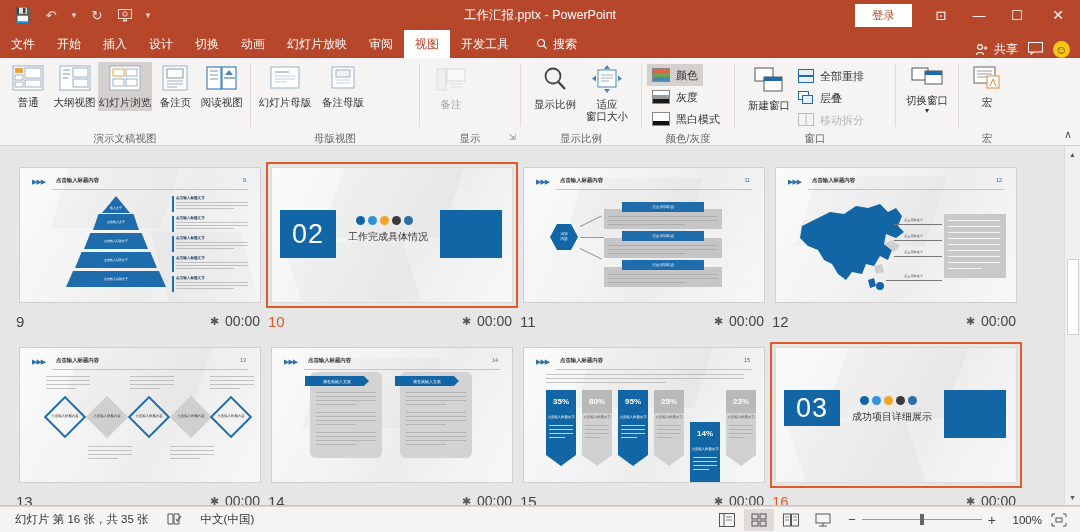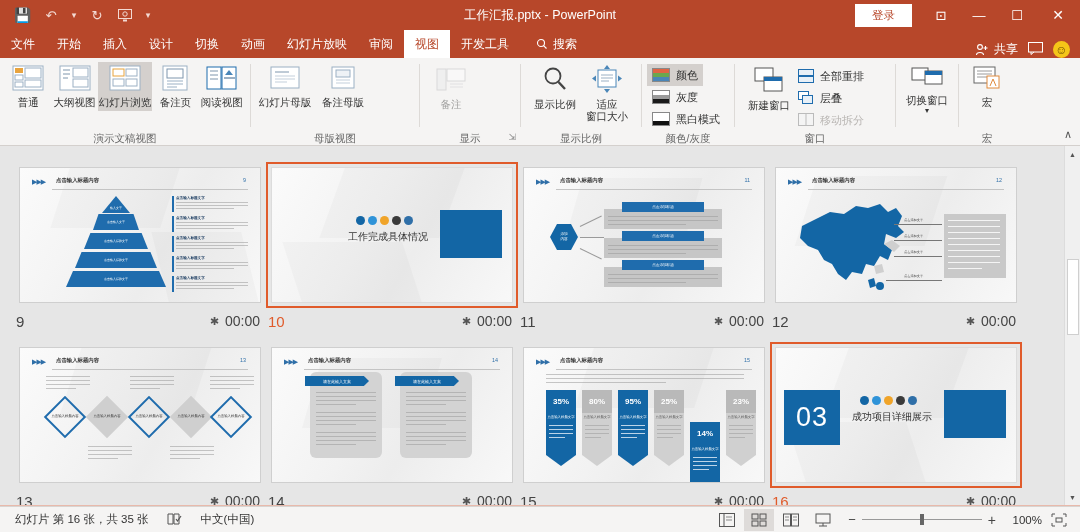--- a/index.html
+++ b/index.html
@@ -632,20 +632,21 @@
             </span>
           </div>
         </div>
 
         <div class="scell">
           <div class="thumbwrap sel">
             <div class="thumb">
               <div class="sl-bg"></div>
               <div class="poly" style="top:0;left:60px;width:120px;height:70px;transform:skewX(-20deg);"></div>
               <div class="poly" style="bottom:0;left:20px;width:120px;height:60px;transform:skewX(18deg);"></div>
+              <div class="sec-num" style="left:8px;top:42px;width:56px;height:48px;">02</div>
               <div class="sec-right" style="right:10px;top:42px;width:62px;height:48px;"></div>
               <div class="sec-icons" style="left:84px;top:48px;">
                 <i style="background:#1366a5"></i>
                 <i style="background:#2f93d8"></i>
                 <i style="background:#f0a429"></i>
                 <i style="background:#3a3a3a"></i>
                 <i style="background:#2f6fa8"></i>
               </div>
               <div class="sec-title" style="left:76px;top:62px;">工作完成具体情况</div>
             </div>
@@ -958,21 +959,21 @@
             </span>
           </div>
         </div>
 
         <div class="scell">
           <div class="thumbwrap sel">
             <div class="thumb">
               <div class="sl-bg"></div>
               <div class="poly" style="top:0;left:60px;width:120px;height:70px;transform:skewX(-20deg);"></div>
               <div class="poly" style="bottom:0;left:20px;width:120px;height:60px;transform:skewX(18deg);"></div>
-              <div class="sec-num" style="left:8px;top:42px;width:56px;height:55px;">03</div>
+              <div class="sec-num" style="left:8px;top:42px;width:56px;height:36px;">03</div>
               <div class="sec-right" style="right:10px;top:42px;width:62px;height:48px;"></div>
               <div class="sec-icons" style="left:84px;top:48px;">
                 <i style="background:#1366a5"></i>
                 <i style="background:#2f93d8"></i>
                 <i style="background:#f0a429"></i>
                 <i style="background:#3a3a3a"></i>
                 <i style="background:#2f6fa8"></i>
               </div>
               <div class="sec-title" style="left:76px;top:62px;">成功项目详细展示</div>
             </div>

